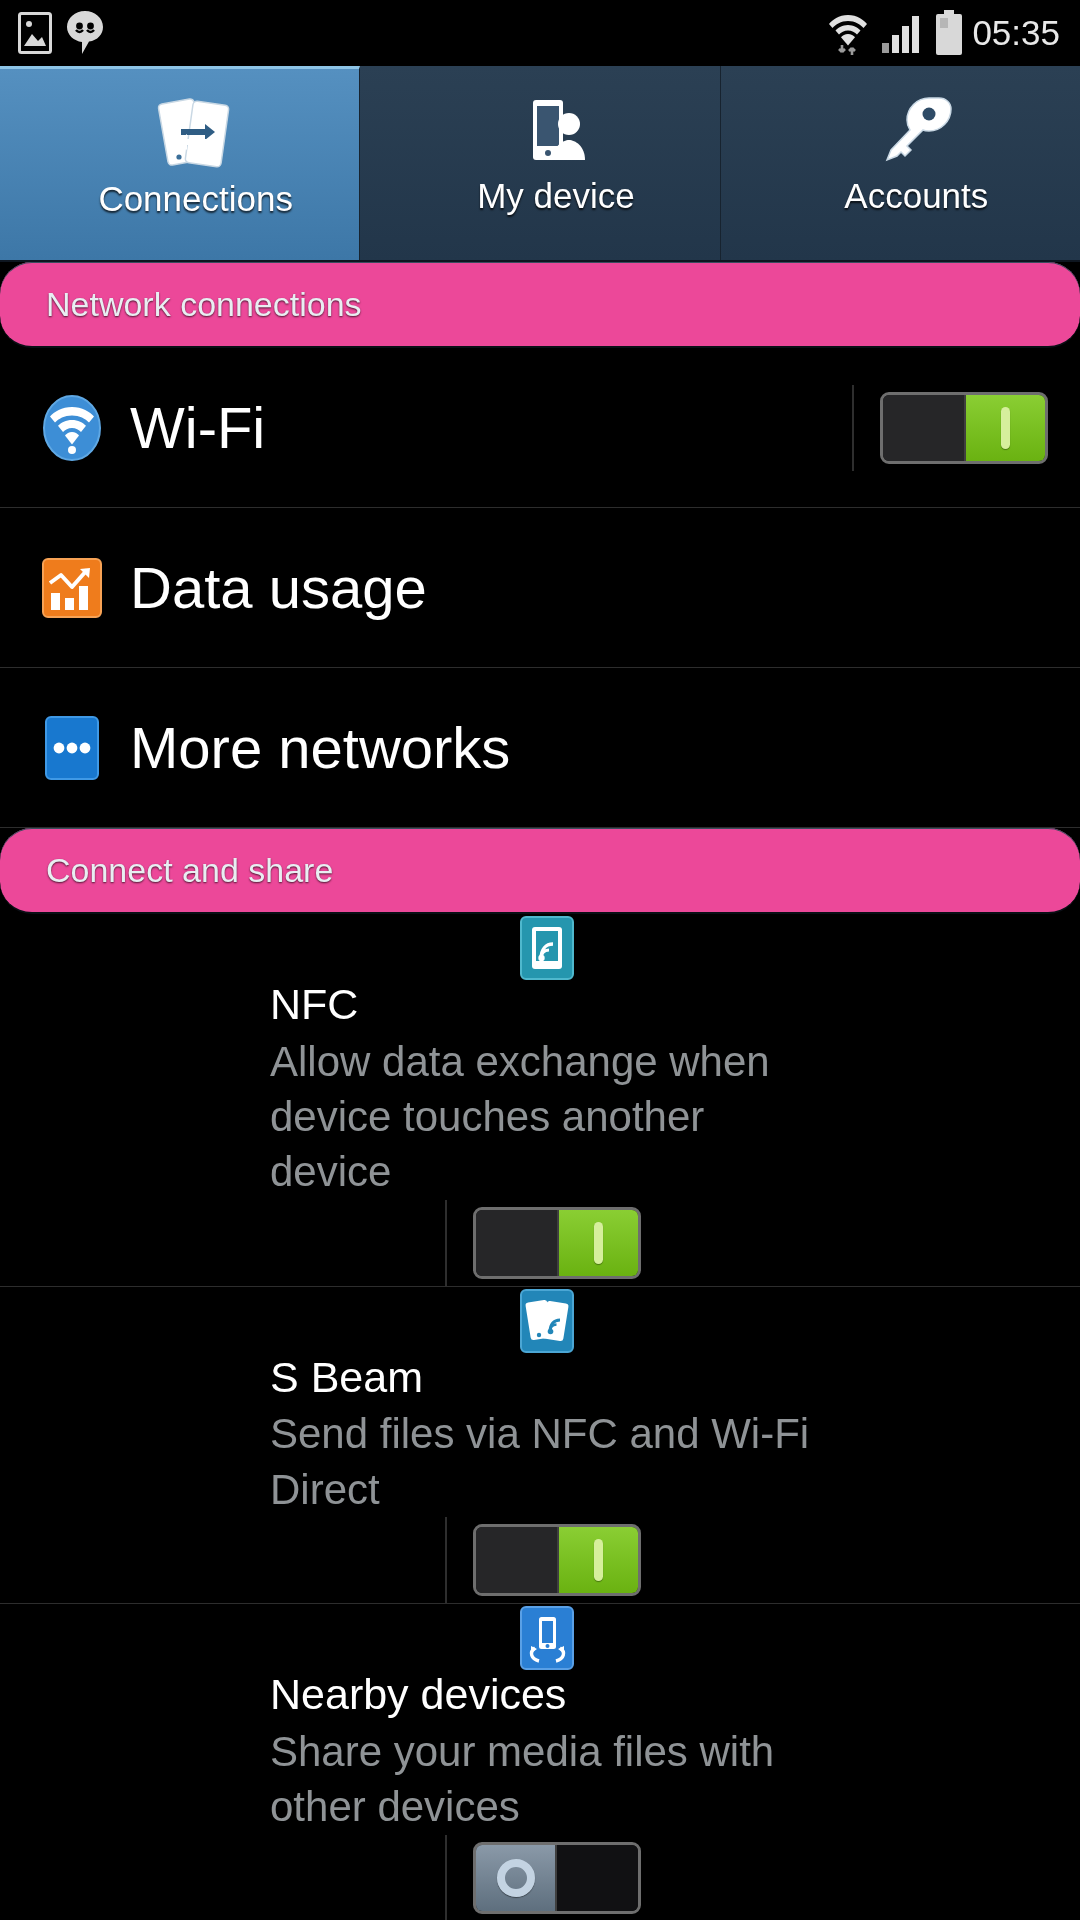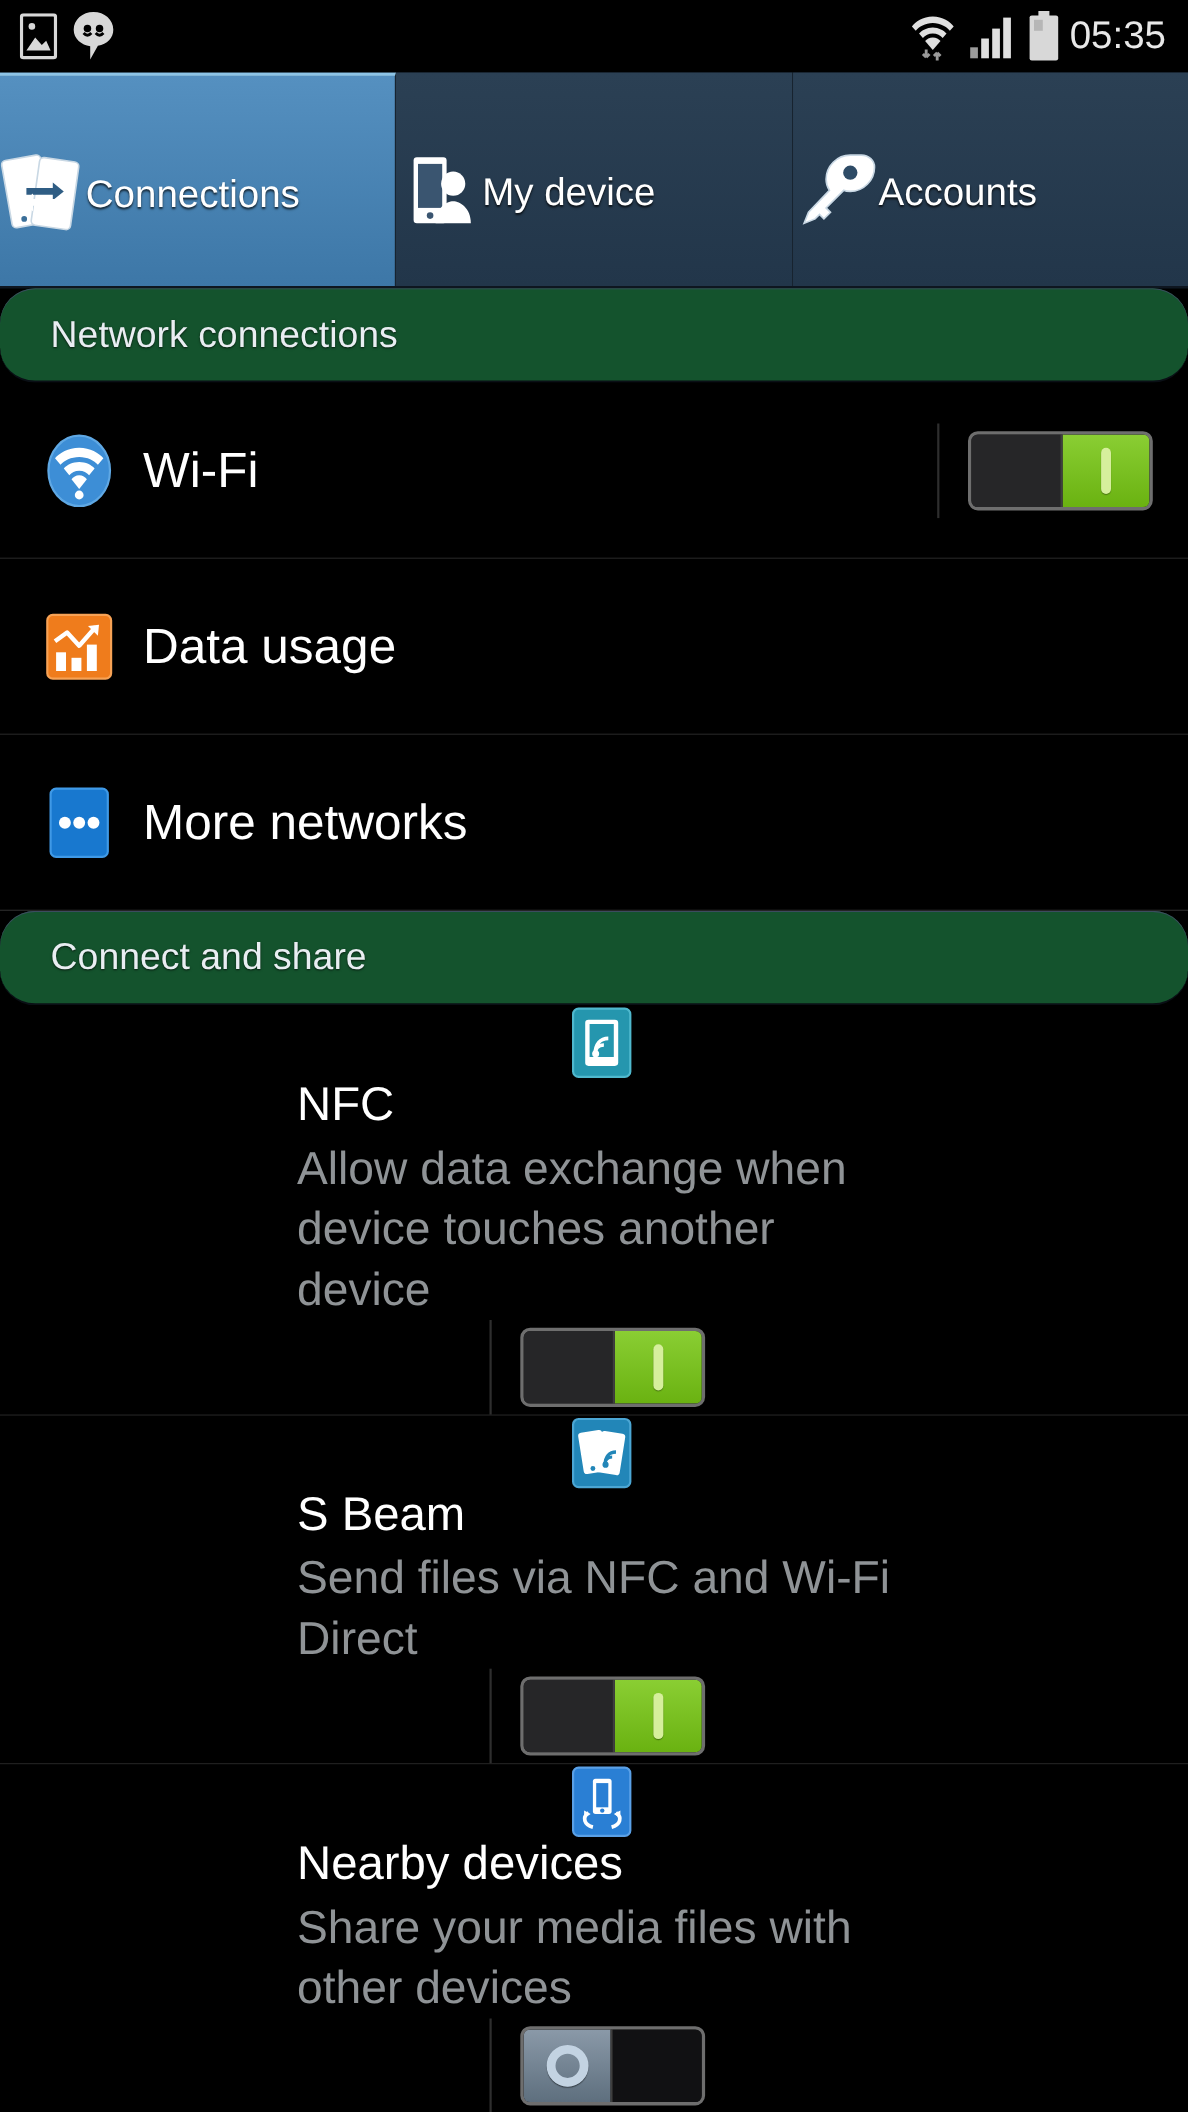--- a/index.html
+++ b/index.html
@@ -18,40 +18,41 @@
     padding:0 20px 0 18px;
   }
   .sb-left { display:flex; align-items:center; gap:14px; }
   .sb-right { display:flex; align-items:center; gap:12px; margin-left:auto; }
   .sb-time { color:#e8e8e8; font-size:35px; letter-spacing:0px; margin-left:8px; }
 
   
   .tabbar { display:flex; height:196px; background:#223245; border-bottom:2px solid #0e1620; }
   .tab {
     flex:1; position:relative;
-    display:flex; flex-direction:row; align-items:center; justify-content:flex-start;
+    display:flex; flex-direction:column; align-items:center; justify-content:flex-start;
     padding-top:22px;
     background:linear-gradient(180deg,#2b4054 0%, #22364a 100%);
     border-right:1px solid #17232f;
+    padding-left:32px;
   }
   .tab:last-child { border-right:none; }
   .tab.active {
     background:linear-gradient(180deg,#5590c0 0%, #3d77a7 100%);
     border-top:3px solid #8dc4e6;
   }
   .tab-icon { height:86px; display:flex; align-items:center; justify-content:center; }
   .tab-label {
     color:#ffffff; font-size:35px;
     text-shadow:0 2px 2px rgba(0,0,0,.75);
     margin-top:2px; white-space:nowrap;
   }
 
   
   .section-header {
-    height:86px; background:#14532d;
+    height:86px; background:#ec4899;
     display:flex; align-items:center;
     padding-left:46px;
     border-bottom:2px solid #0a0f15;
     box-shadow:inset 0 1px 0 #3b4c5f;
     border-radius:32px;
   }
   .section-header span {
     color:#e9eef2; font-size:34px;
     text-shadow:0 1px 2px rgba(0,0,0,.7);
   }
@@ -67,21 +68,21 @@
   .row.simple { height:160px; }
   .row.two-line { min-height:187px;flex-direction:column; }
   .row-icon {
     width:68px; height:68px;
     flex:0 0 68px;
     display:flex; align-items:center; justify-content:center;
     margin-right:24px;
   }
   .row-text { flex:1; padding-right:18px; }
   .row-title {
-    color:#ffffff; font-size:45px; line-height:1.06; font-weight:400;
+    color:#ffffff; font-size:58px; line-height:1.06; font-weight:400;
   }
   .row.two-line .row-title { font-size:43px; }
   .row-sub {
     color:#8f9396; font-size:42px; line-height:1.32; margin-top:6px;
     max-width:560px;
   }
   .row-right {
     display:flex; align-items:center;
     padding-right:32px;
   }

